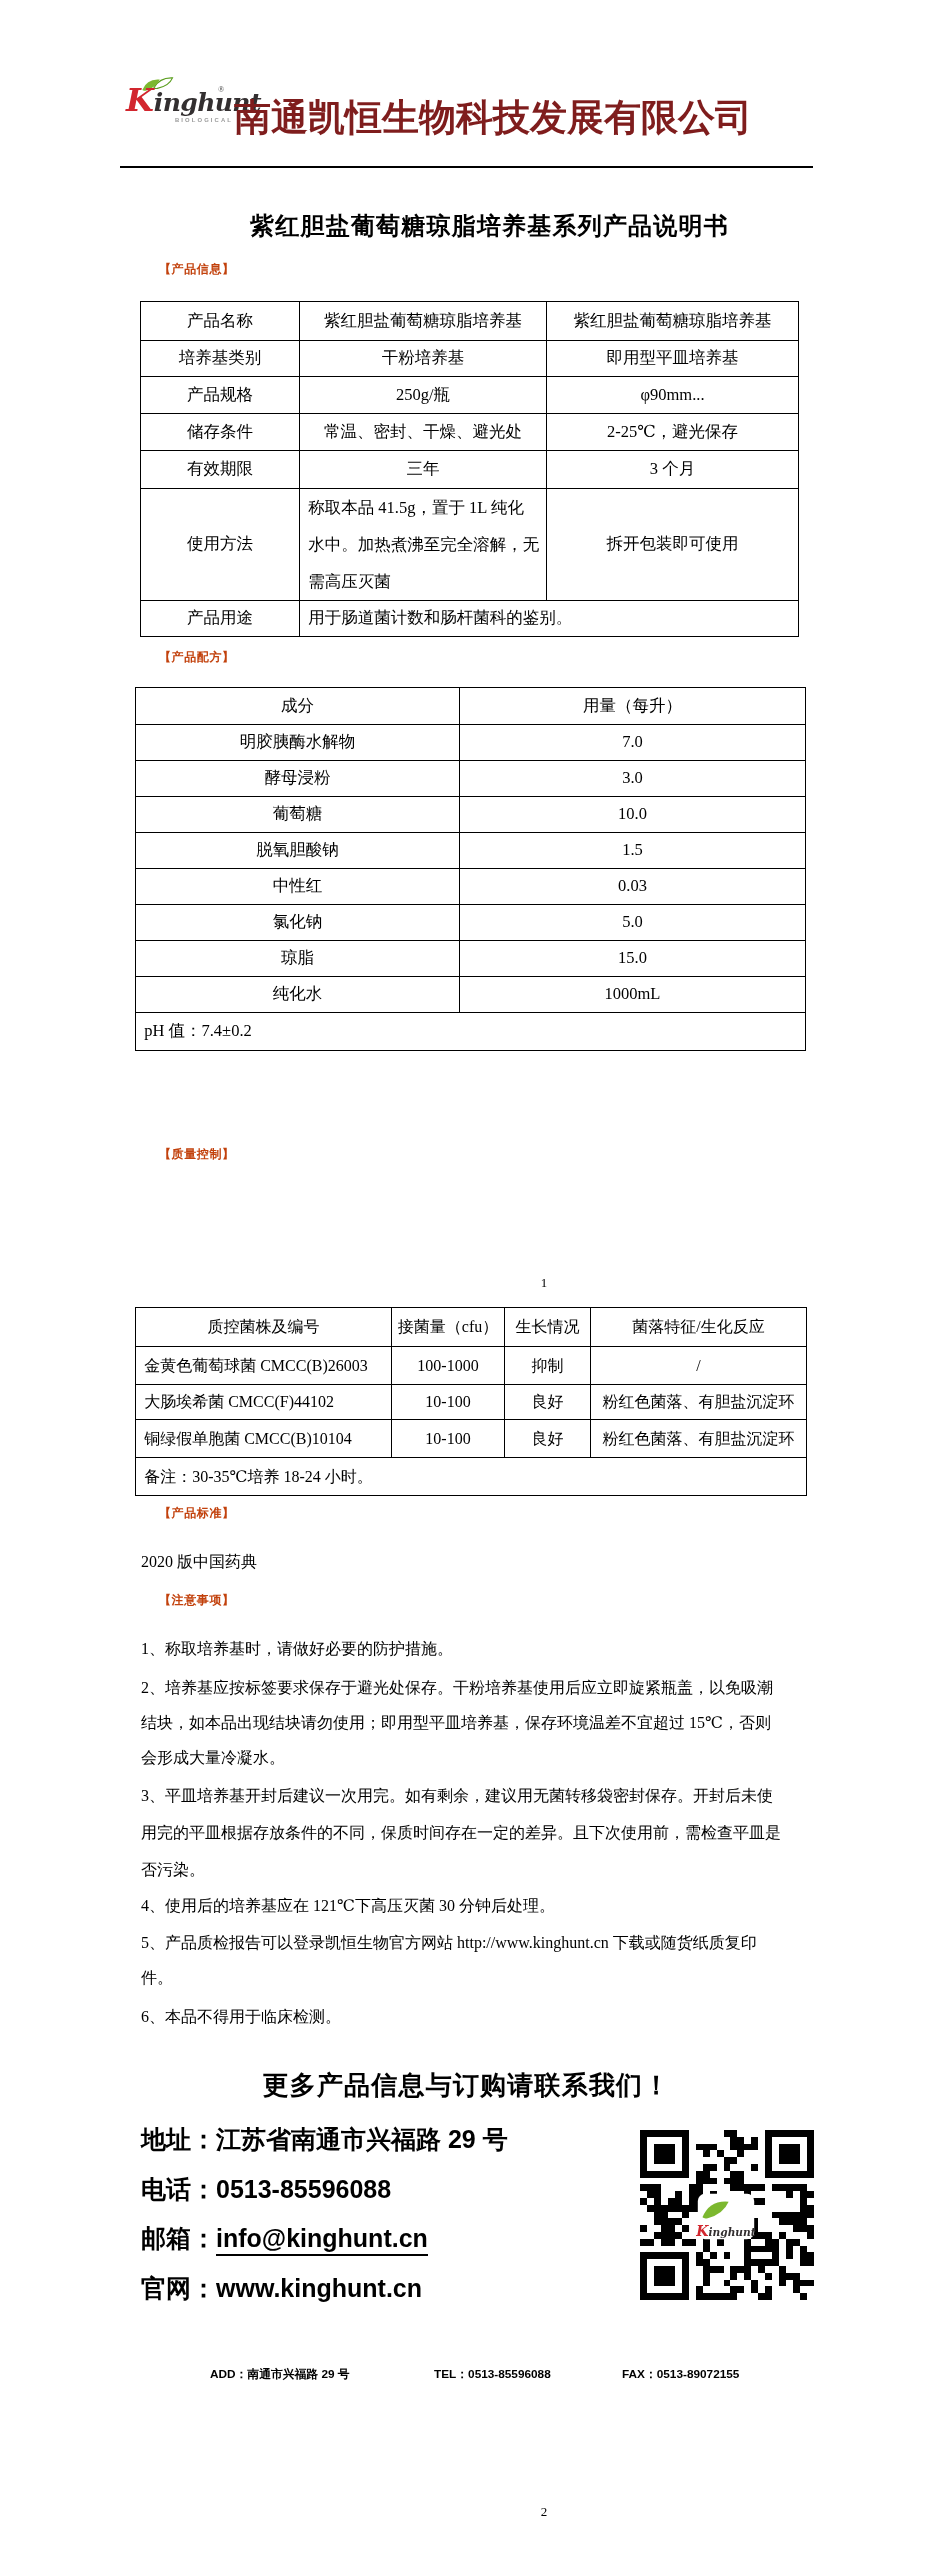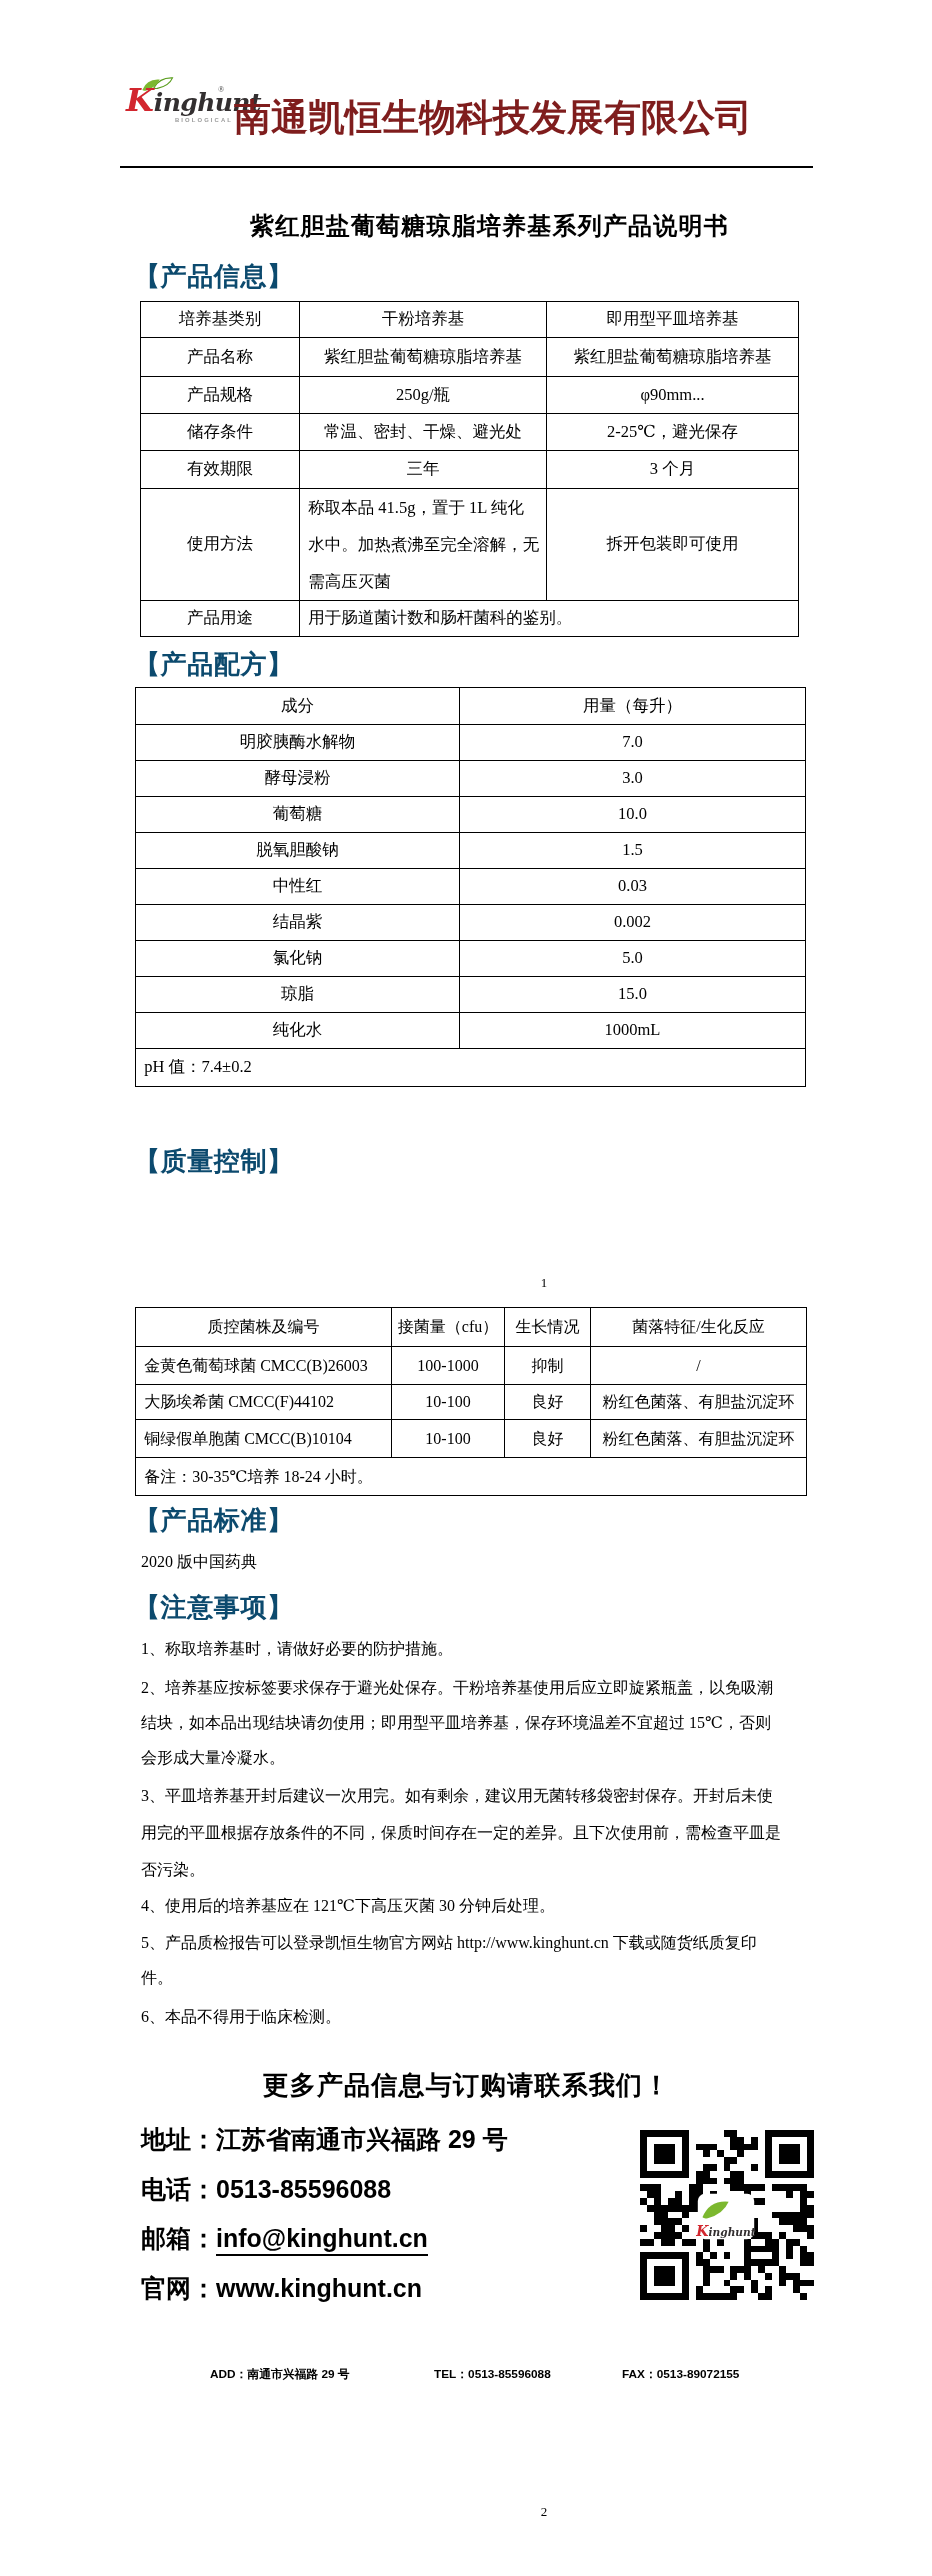--- a/index.html
+++ b/index.html
@@ -18,22 +18,22 @@
   .logo .leaf{position:absolute;left:14px;top:0;}
   .logo .sub{position:absolute;left:49px;top:41px;font-family:"Liberation Sans",sans-serif;
     font-size:5.9px;letter-spacing:2.1px;color:#9a9a9a;font-weight:bold;}
   .company{position:absolute;left:234px;top:99px;font-size:37px;font-weight:bold;
     color:#7f1d1d;white-space:nowrap;line-height:1;
     font-family:"DejaVu Serif","Liberation Serif",serif;}
   .divider{position:absolute;left:120px;top:166px;width:693px;height:1.8px;background:#000;}
   
   .doc-title{position:absolute;left:140px;top:210px;width:699px;text-align:center;
     font-size:24px;font-weight:bold;letter-spacing:1.2px;white-space:nowrap;}
-  .sec-heading{position:absolute;left:134px;color:#0c4a6e;font-weight:bold;
-    font-size:26px;letter-spacing:0.6px;white-space:nowrap;line-height:1.1;}
+  .sec-heading{position:absolute;left:159px;color:#c2410c;font-weight:bold;
+    font-size:12px;letter-spacing:0.6px;white-space:nowrap;line-height:1.1;}
   
   .doc-table{position:absolute;border-collapse:collapse;table-layout:fixed;
     font-size:16.5px;background:#fff;}
   .doc-table td{border:1.2px solid #000;text-align:center;vertical-align:middle;
     padding:0 3.5px;overflow:hidden;line-height:1.35;}
   .doc-table .td-left{text-align:left;padding-left:8.2px;}
   .usage-line{text-align:left;padding-left:4.7px;line-height:37px;white-space:nowrap;}
   
   .plain{position:absolute;left:141px;font-size:16px;white-space:nowrap;line-height:1.3;}
   .note-line{position:absolute;left:141px;font-size:16px;white-space:nowrap;line-height:1.3;}
@@ -82,29 +82,29 @@
 
   <div class="sec-heading" style="top:263px;">【产品信息】</div>
 
   <table class="doc-table" style="left:140px;top:301px;width:659px;">
     <colgroup>
         <col style="width:159px">
         <col style="width:247px">
         <col style="width:252px">
       </colgroup>
     <tbody>
-        <tr style="height:36px">
+        <tr style="height:39px">
+      <td>产品名称</td>
+      <td>紫红胆盐葡萄糖琼脂培养基</td>
+      <td>紫红胆盐葡萄糖琼脂培养基</td>
+    </tr>
+    <tr style="height:36px">
       <td>培养基类别</td>
       <td>干粉培养基</td>
       <td>即用型平皿培养基</td>
-    </tr>
-    <tr style="height:39px">
-      <td>产品名称</td>
-      <td>紫红胆盐葡萄糖琼脂培养基</td>
-      <td>紫红胆盐葡萄糖琼脂培养基</td>
     </tr>
     <tr style="height:37px">
       <td>产品规格</td>
       <td>250g/瓶</td>
       <td>φ90mm...</td>
     </tr>
     <tr style="height:37px">
       <td>储存条件</td>
       <td>常温、密封、干燥、避光处</td>
       <td>2-25℃，避光保存</td>
@@ -154,24 +154,20 @@
       <td>葡萄糖</td>
       <td>10.0</td>
     </tr>
     <tr style="height:36px">
       <td>脱氧胆酸钠</td>
       <td>1.5</td>
     </tr>
     <tr style="height:36px">
       <td>中性红</td>
       <td>0.03</td>
-    </tr>
-    <tr style="height:36px">
-      <td>结晶紫</td>
-      <td>0.002</td>
     </tr>
     <tr style="height:36px">
       <td>氯化钠</td>
       <td>5.0</td>
     </tr>
     <tr style="height:36px">
       <td>琼脂</td>
       <td>15.0</td>
     </tr>
     <tr style="height:36px">

